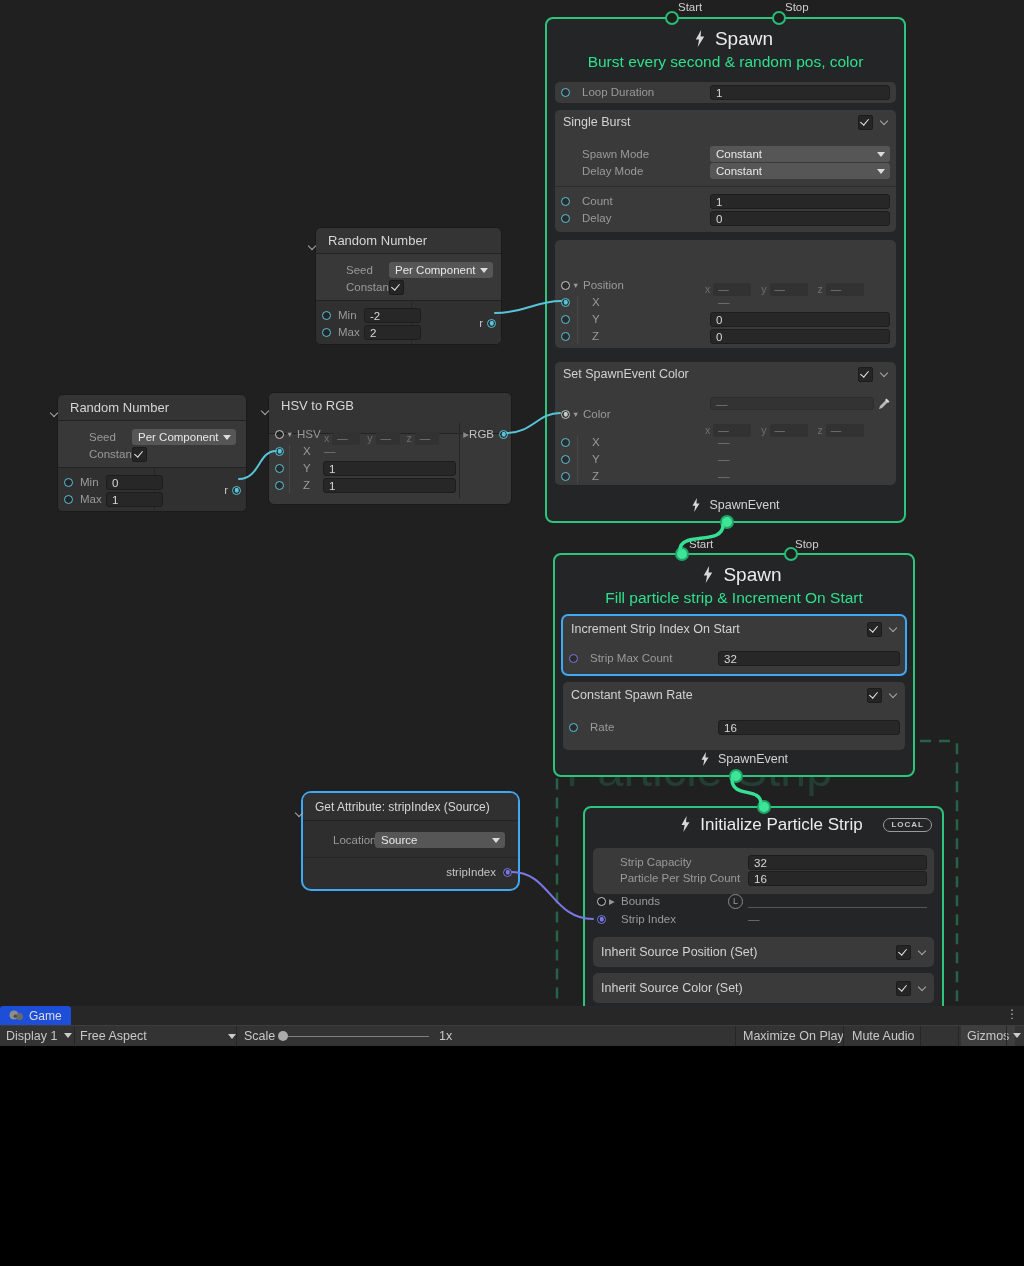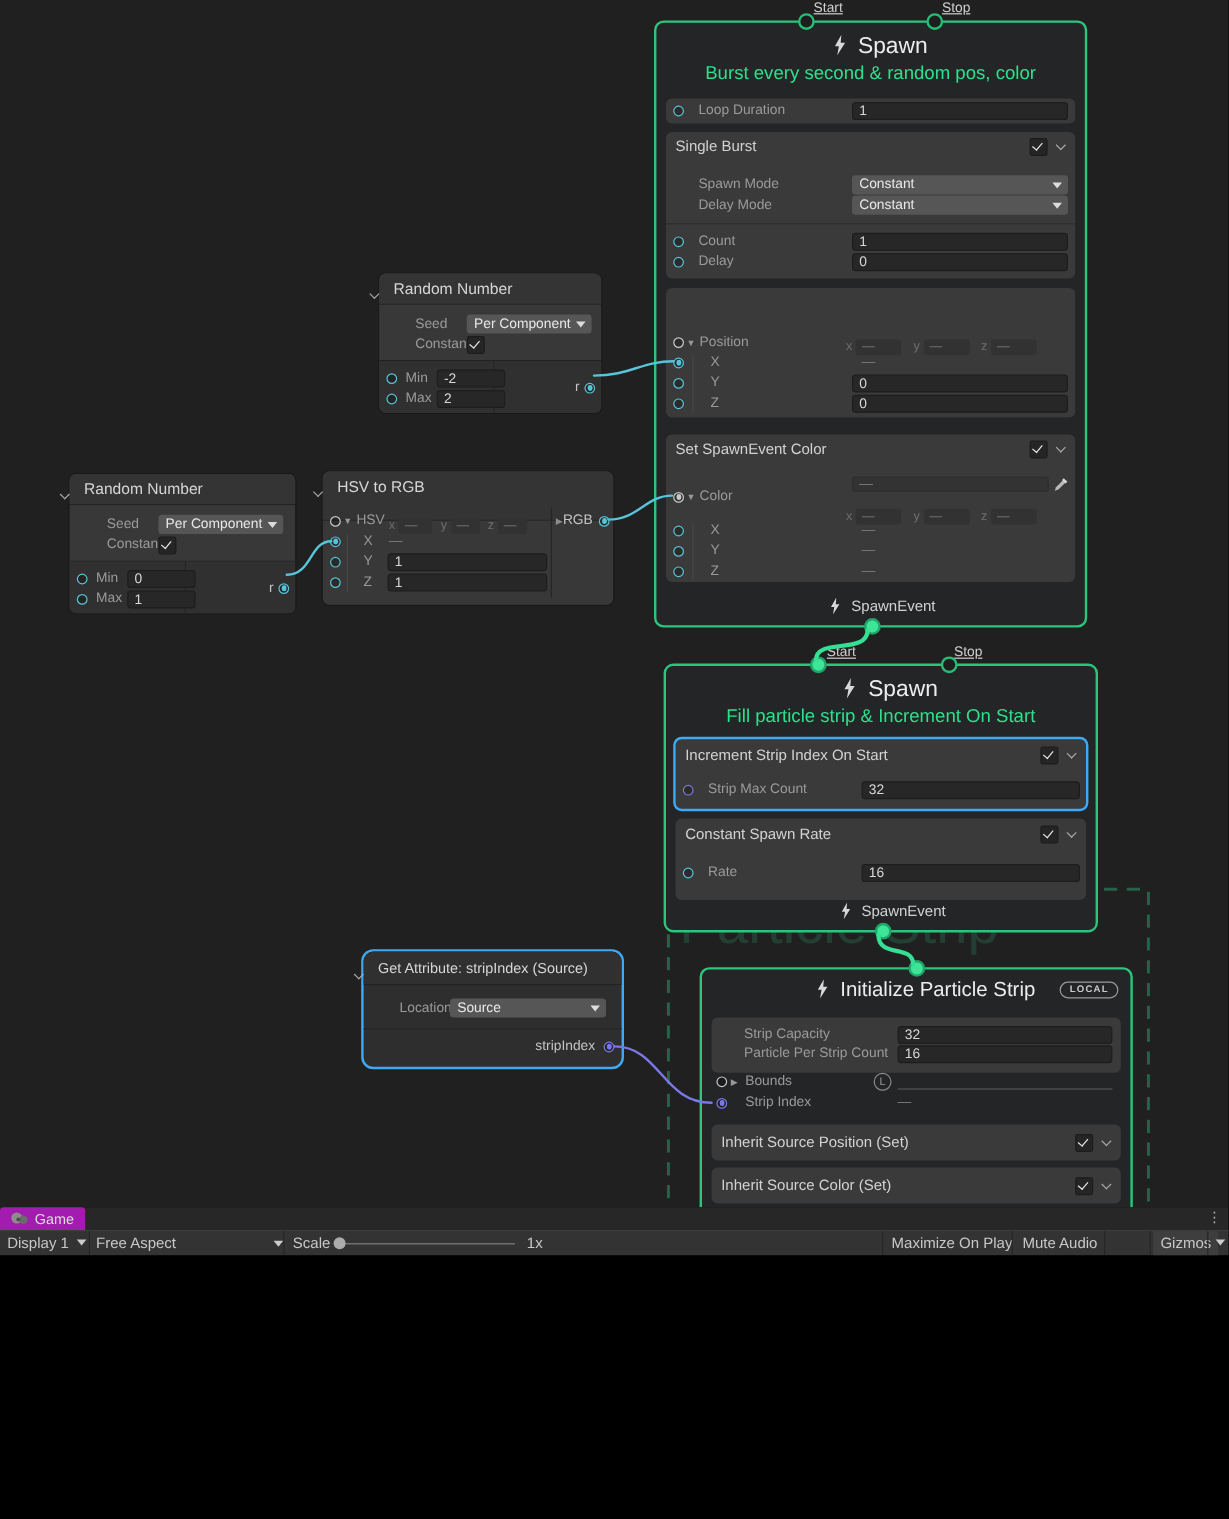--- a/index.html
+++ b/index.html
@@ -37,36 +37,36 @@
   .f{position:absolute;left:155px;width:180px;height:15px;top:1px;background:#272727;border:1px solid #1d1d1d;border-radius:3px;color:#d8d8d8;font-size:11.5px;line-height:14px;padding:0 5px;box-sizing:border-box;white-space:nowrap;overflow:hidden;}
   .ghost{background:#333;border-color:#2e2e2e;color:#7a7a7a;}
   .minis{position:absolute;left:150px;right:6px;top:2px;display:flex;gap:10px;align-items:center;}
   .axl{color:#6f6f6f;font-size:10.5px;margin-right:3px;}
   .mini{display:inline-block;background:#323232;border-radius:2px;color:#7a7a7a;font-size:10.5px;line-height:13px;padding:0 5px;min-width:28px;}
   .dd{position:absolute;left:155px;width:180px;height:16px;top:0;background:#565656;border-radius:3px;color:#e8e8e8;font-size:11.5px;line-height:16px;padding:0 6px;box-sizing:border-box;}
   .dd::after{content:"";position:absolute;right:5px;top:6px;border-left:4px solid transparent;border-right:4px solid transparent;border-top:5px solid #dcdcdc;}
   .divider{position:absolute;left:0;right:0;height:1px;background:#2d2d2d;}
   .fp{position:absolute;width:10px;height:10px;border:2px solid #26bd76;border-radius:50%;background:#1e1e1e;z-index:5;}
   .fp.on{background:#3ee598;border-color:#1fa568;}
-  .anc{position:absolute;color:#cfcfcf;font-size:11.5px;white-space:nowrap;text-decoration:underline;}
+  .anc{position:absolute;color:#cfcfcf;font-size:11.5px;white-space:nowrap;}
   .ctx-foot{position:absolute;left:0;right:0;text-align:center;color:#d2d2d2;font-size:12.5px;margin-left:20px;}
   .ctx-foot .bolt{vertical-align:-3px;margin-right:8px;}
   .badge{position:absolute;right:10px;top:10px;border:1px solid #9a9a9a;border-radius:9px;color:#c9c9c9;font-size:8px;letter-spacing:1px;line-height:12px;padding:0 7px;font-weight:bold;}
   .licon{position:absolute;left:143px;top:1px;width:13px;height:13px;border:1px solid #8a8a8a;border-radius:50%;color:#9a9a9a;font-size:9px;line-height:13px;text-align:center;}
   .uline{position:absolute;left:163px;width:179px;bottom:2px;border-bottom:1px solid #555;}
   .dash-val{position:absolute;left:163px;color:#7a7a7a;font-size:11.5px;line-height:17px;}
 
   
   .group-label{position:absolute;left:566px;top:742px;z-index:1;font-size:47px;color:rgba(53,224,148,0.16);white-space:nowrap;}
   .group-svg{position:absolute;left:0;top:0;z-index:1;}
   .wires{position:absolute;left:0;top:0;z-index:4;pointer-events:none;}
 
   
   .tabbar{position:absolute;left:0;top:1006px;width:1024px;height:19px;background:#272727;z-index:10;}
-  .tab{position:absolute;left:0;top:0;height:19px;background:#a21caf;border-radius:3px 3px 0 0;display:flex;align-items:center;gap:5px;padding:0 9px;color:#dcdcdc;font-size:12px;}
+  .tab{position:absolute;left:0;top:0;height:19px;background:#1d4ed8;border-radius:3px 3px 0 0;display:flex;align-items:center;gap:5px;padding:0 9px;color:#dcdcdc;font-size:12px;}
   .kebab{position:absolute;right:6px;top:1px;color:#b5b5b5;font-size:12px;}
   .toolbar{position:absolute;left:0;top:1025px;width:1024px;height:20px;background:#333;border-top:1px solid #3d3d3d;z-index:10;color:#c8c8c8;font-size:12.5px;}
   .tbtn{position:absolute;top:0;height:20px;line-height:20px;padding:0 6px;white-space:nowrap;}
   .tsep{position:absolute;top:0;width:1px;height:20px;background:#262626;}
   .tarr{display:inline-block;margin-left:7px;border-left:4px solid transparent;border-right:4px solid transparent;border-top:5px solid #ccc;vertical-align:2px;}
   .track{position:absolute;left:283px;top:10px;width:146px;height:1px;background:#7f7f7f;}
   .knob{position:absolute;left:278px;top:5px;width:10px;height:10px;border-radius:50%;background:#ababab;}
   .blackout{position:absolute;left:0;top:1045px;width:1024px;height:221px;background:#000;z-index:9;}
 </style>
 </head>

